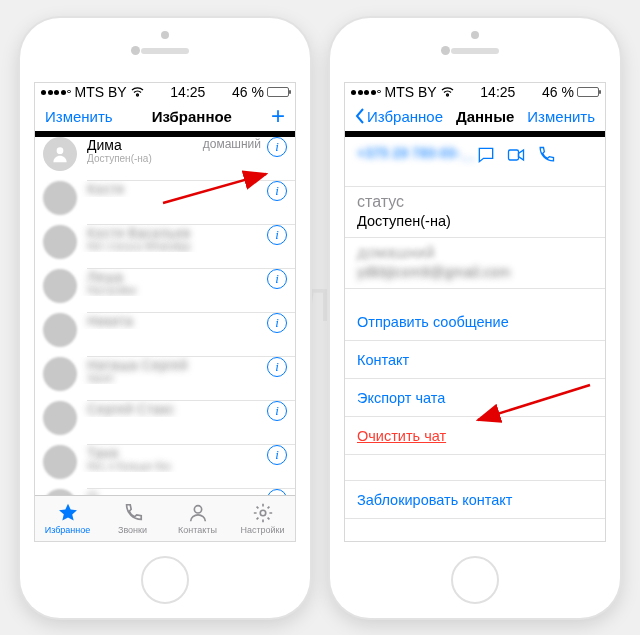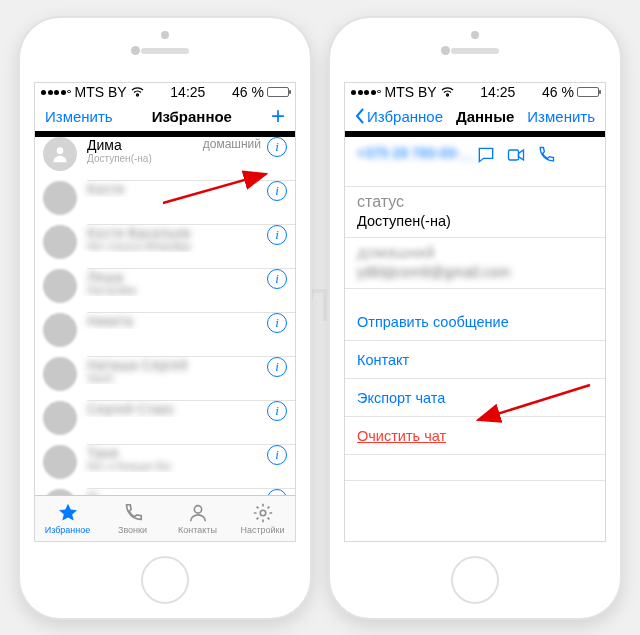--- a/index.html
+++ b/index.html
@@ -318,20 +318,21 @@
       <div class="lbl blurred">домашний</div>
       <div class="val blurred">ydkbjicom9@gmail.com</div>
     </div>
 
     <div class="action-list">
       <div class="action">Отправить сообщение</div>
       <div class="action">Контакт</div>
       <div class="action">Экспорт чата</div>
       <div class="action danger">Очистить чат</div>
       <div class="action-gap"></div>
+      <div class="action">Заблокировать контакт</div>
     </div>
   </div>
 
   <div class="home-btn"></div>
 </div>
 
 <div class="arrow" style="left:158px; top:168px;">
   <svg width="120" height="40">
       <defs>
         <marker id="ah1" markerWidth="10" markerHeight="8" refX="9" refY="4" orient="auto">

